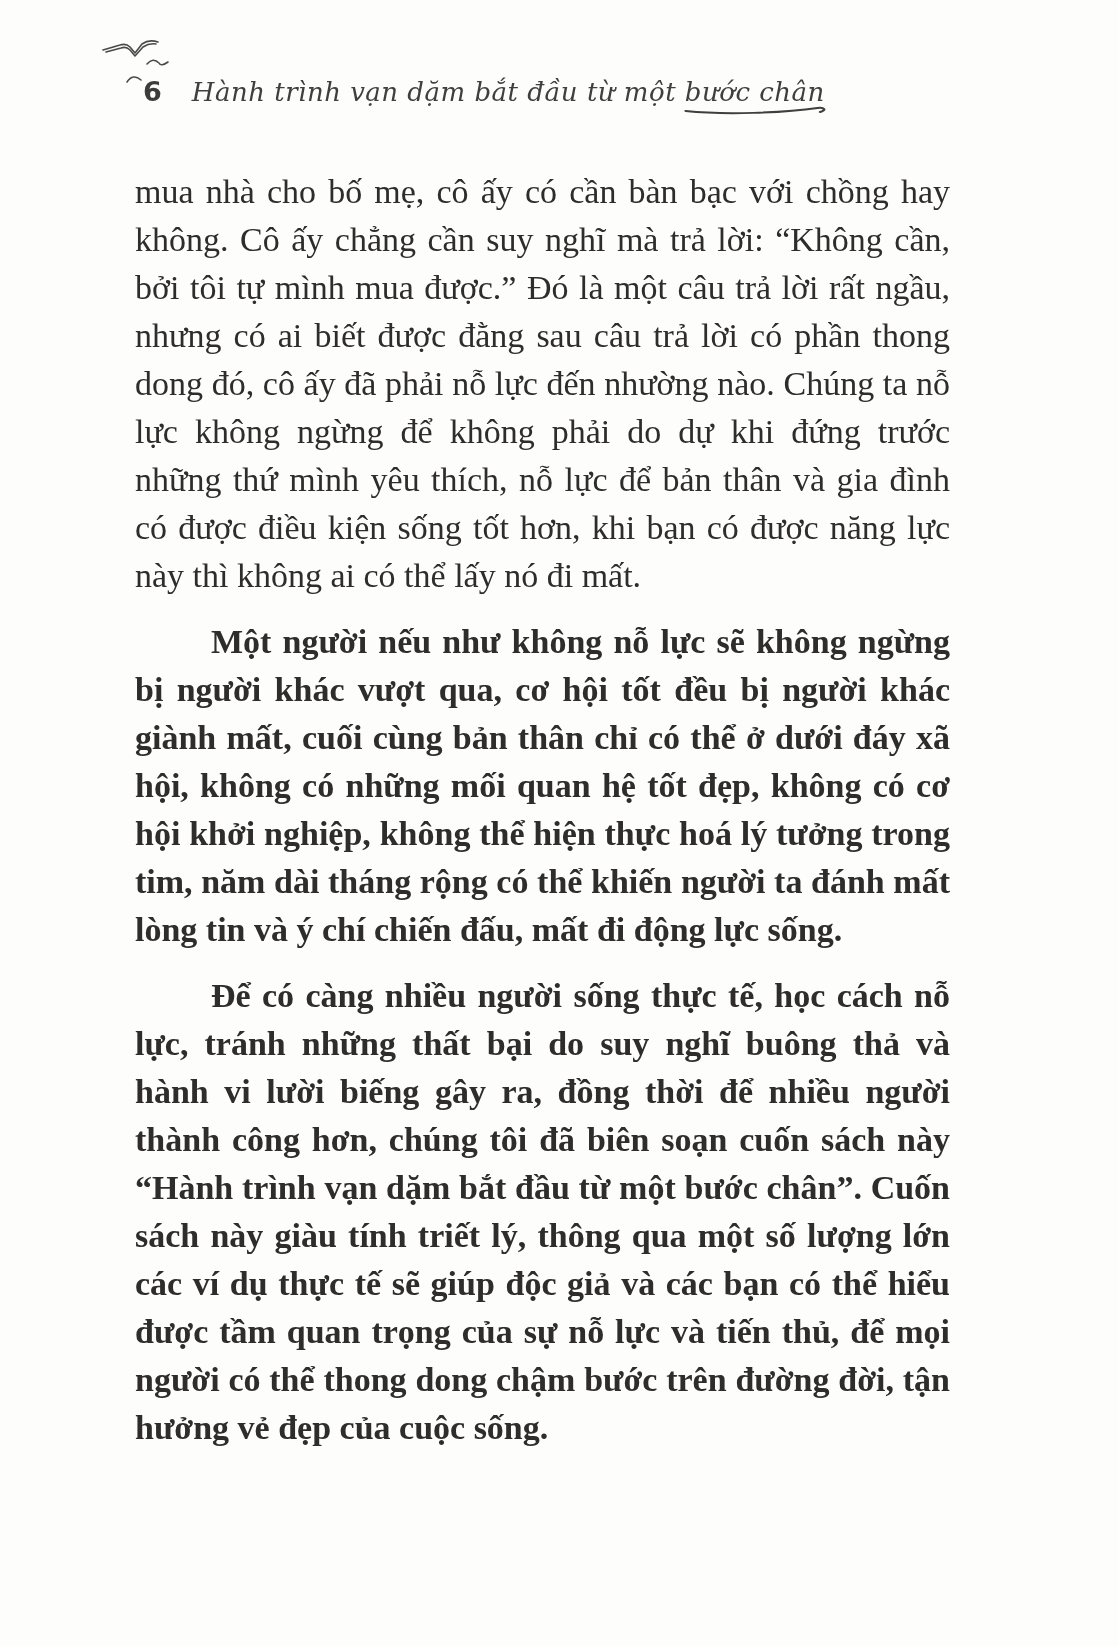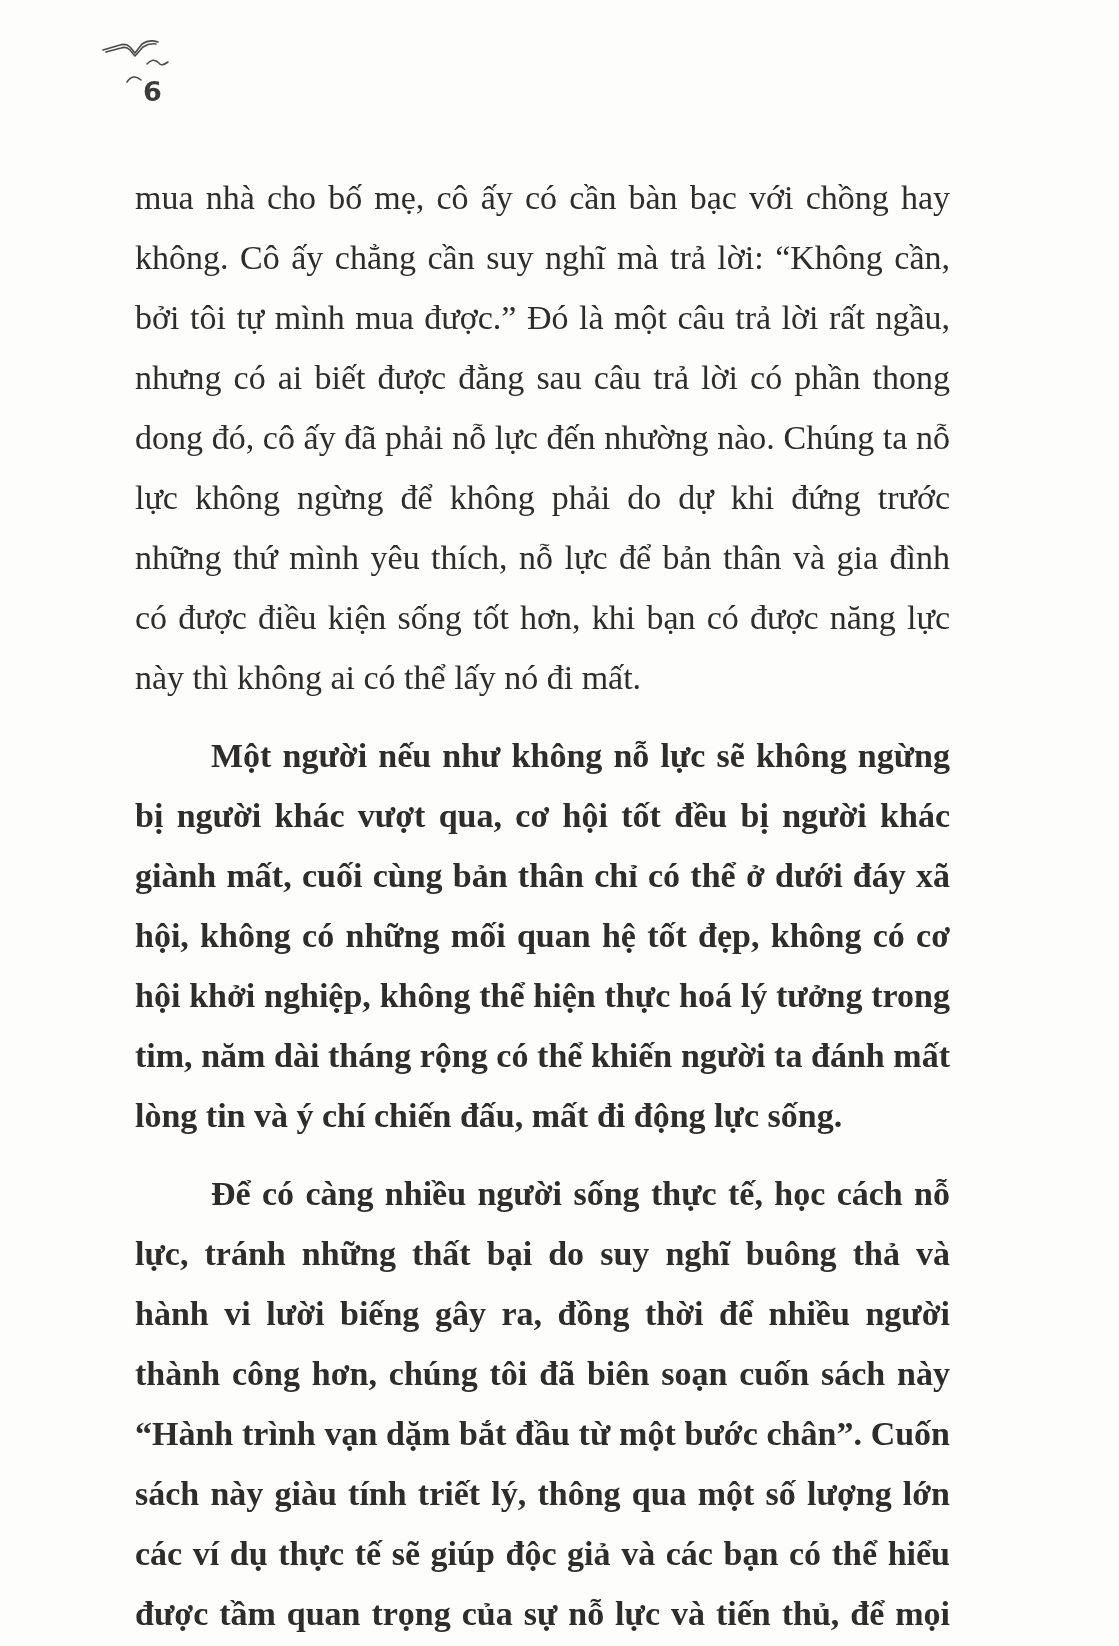--- a/index.html
+++ b/index.html
@@ -76,21 +76,21 @@
   
   .body-text {
     position: absolute;
     left: 135px;
     top: 168px;
     width: 815px;
   }
   .body-text p {
     margin: 0 0 18px 0;
     font-size: 34px;
-    line-height: 60px;
+    line-height: 48px;
     text-align: justify;
     color: #2f2d2b;
   }
   .body-text p.indented {
     text-indent: 76px;
     font-weight: bold;
   }
 </style>
 </head>
 <body>
@@ -102,20 +102,23 @@
     <path d="M3,14 L20,9 Q26,7 30,11 L35,17 L42,8 Q49,3 58,6"></path>
     <path d="M6,16 L21,12 Q26,10 30,14 L35,20 L43,11 Q49,7 56,8"></path>
 
     <path d="M47,28 Q53,21 59,27 Q61,31 68,26"></path>
 
     <path d="M27,46 Q33,37 41,44"></path>
   </svg>
 
   <div class="header-line">
     <span class="page-number">6</span>
+    <span class="running-title"><span>Hành trình vạn dặm bắt đầu từ một </span><span class="underlined-part"><span>bước chân</span><svg viewBox="0 0 110 12" preserveAspectRatio="none" aria-hidden="true">
+            <path d="M2,7 C30,11 75,9 100,4 C105,3 107,6 102,8"></path>
+          </svg></span></span>
   </div>
 
   <div class="body-text">
     <p>mua nhà cho bố mẹ, cô ấy có cần bàn bạc với chồng hay không. Cô ấy chẳng cần suy nghĩ mà trả lời: “Không cần, bởi tôi tự mình mua được.” Đó là một câu trả lời rất ngầu, nhưng có ai biết được đằng sau câu trả lời có phần thong dong đó, cô ấy đã phải nỗ lực đến nhường nào. Chúng ta nỗ lực không ngừng để không phải do dự khi đứng trước những thứ mình yêu thích, nỗ lực để bản thân và gia đình có được điều kiện sống tốt hơn, khi bạn có được năng lực này thì không ai có thể lấy nó đi mất.</p>
     <p class="indented">Một người nếu như không nỗ lực sẽ không ngừng bị người khác vượt qua, cơ hội tốt đều bị người khác giành mất, cuối cùng bản thân chỉ có thể ở dưới đáy xã hội, không có những mối quan hệ tốt đẹp, không có cơ hội khởi nghiệp, không thể hiện thực hoá lý tưởng trong tim, năm dài tháng rộng có thể khiến người ta đánh mất lòng tin và ý chí chiến đấu, mất đi động lực sống.</p>
     <p class="indented">Để có càng nhiều người sống thực tế, học cách nỗ lực, tránh những thất bại do suy nghĩ buông thả và hành vi lười biếng gây ra, đồng thời để nhiều người thành công hơn, chúng tôi đã biên soạn cuốn sách này “Hành trình vạn dặm bắt đầu từ một bước chân”. Cuốn sách này giàu tính triết lý, thông qua một số lượng lớn các ví dụ thực tế sẽ giúp độc giả và các bạn có thể hiểu được tầm quan trọng của sự nỗ lực và tiến thủ, để mọi người có thể thong dong chậm bước trên đường đời, tận hưởng vẻ đẹp của cuộc sống.</p>
   </div>
 
 </div>
 

